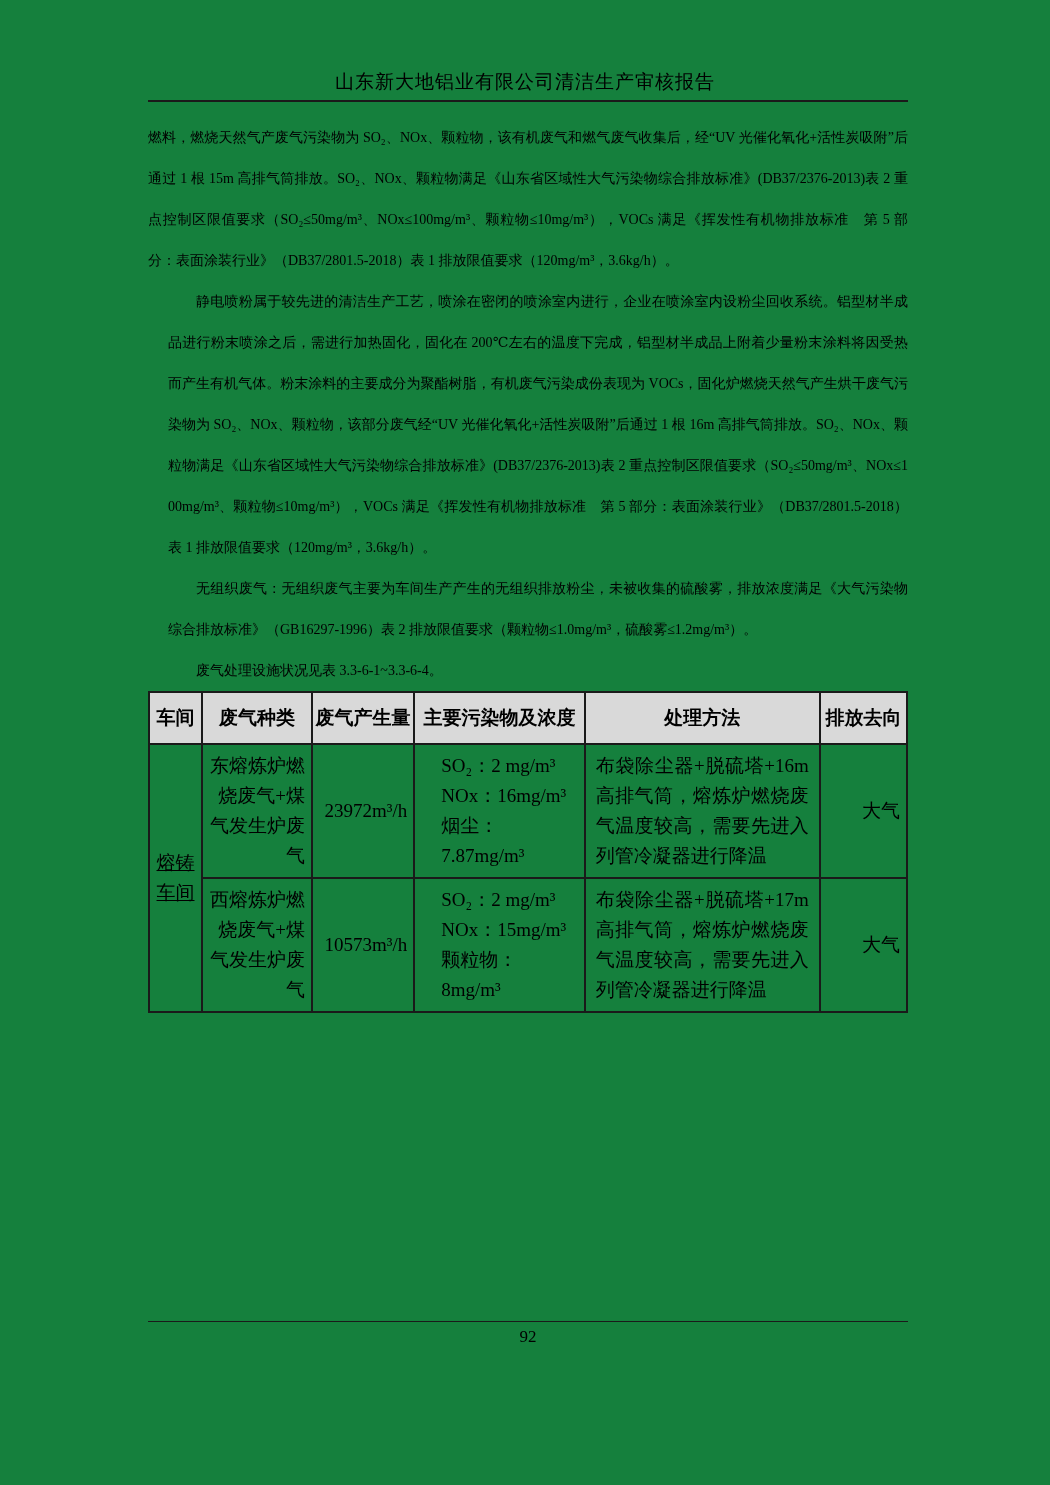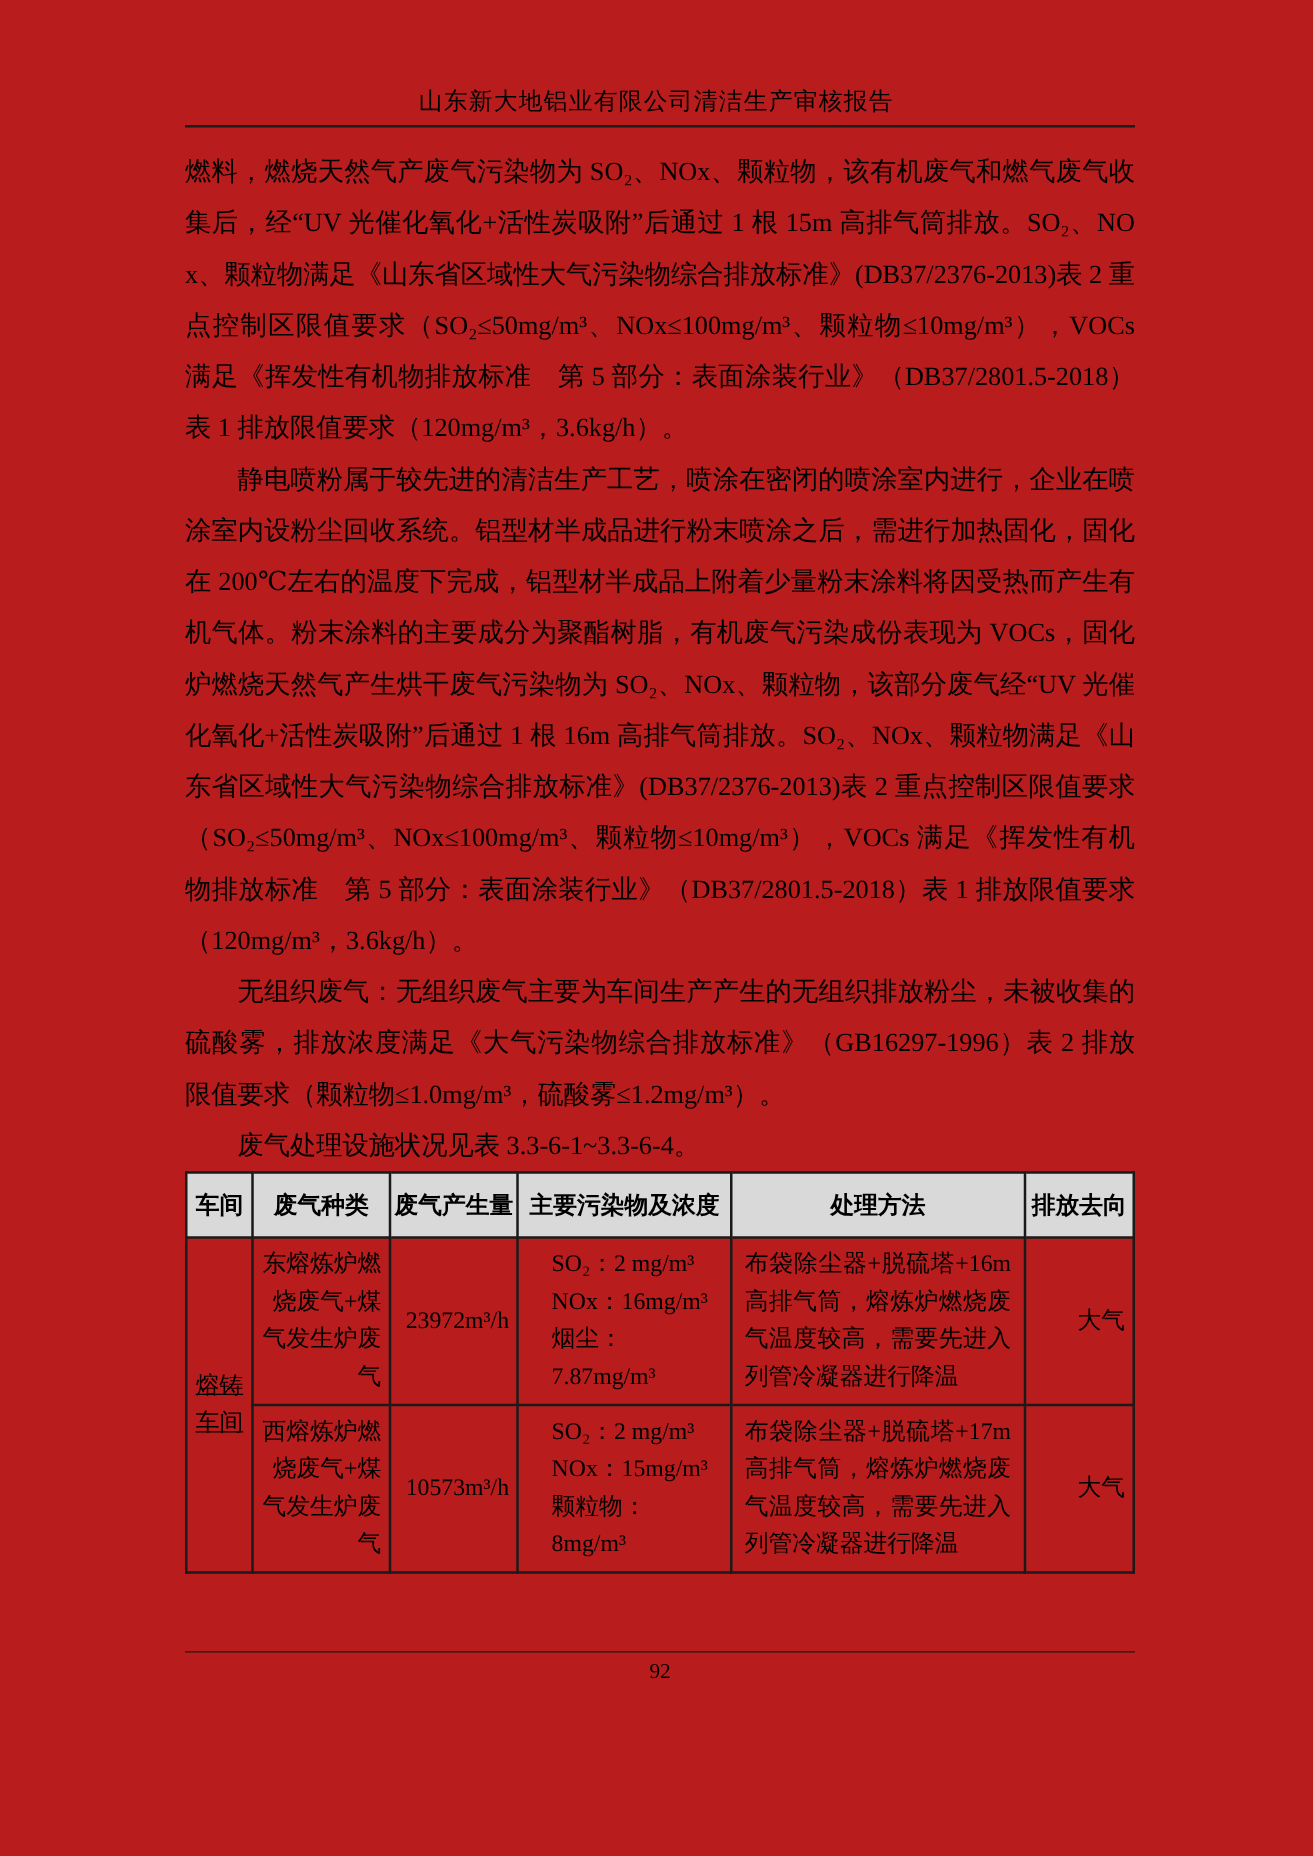--- a/index.html
+++ b/index.html
@@ -1,46 +1,46 @@
 <!DOCTYPE html>
 <html><head>
 <meta charset="utf-8">
 <style>
   html,body { margin:0; padding:0; background:#e8e8e8; }
   .page {
     position:relative;
     width:1050px; height:1485px;
     margin:0 auto;
-    background:#b91c1c;
+    background:#15803d;
     font-family:"Liberation Serif","DejaVu Serif",serif;
     color:#000;
     box-sizing:border-box;
     overflow:hidden;
   }
   .running-header { padding-top:70px; }
   .header-title {
     text-align:center;
     font-size:19px;
     line-height:24px;
     letter-spacing:1px;
   }
   .header-rule {
     margin:6px 142px 0 148px;
     border-top:2.5px solid #1a1a1a;
     height:0;
   }
   .content { margin:15px 142px 0 148px; }
   .content p {
     margin:0;
-    font-size:21px;
+    font-size:14px;
     line-height:41px;
     text-align:justify;
     word-break:break-all;
   }
-  .content p.indent { text-indent:2em; }
+  .content p.indent { text-indent:2em;margin-left:20px; }
   .table-caption {
     text-align:center;
     font-weight:bold;
     font-size:21px;
     line-height:30px;
     margin:12px 0 8px 0;
   }
   table.gas-table {
     width:100%;
     border-collapse:collapse;

